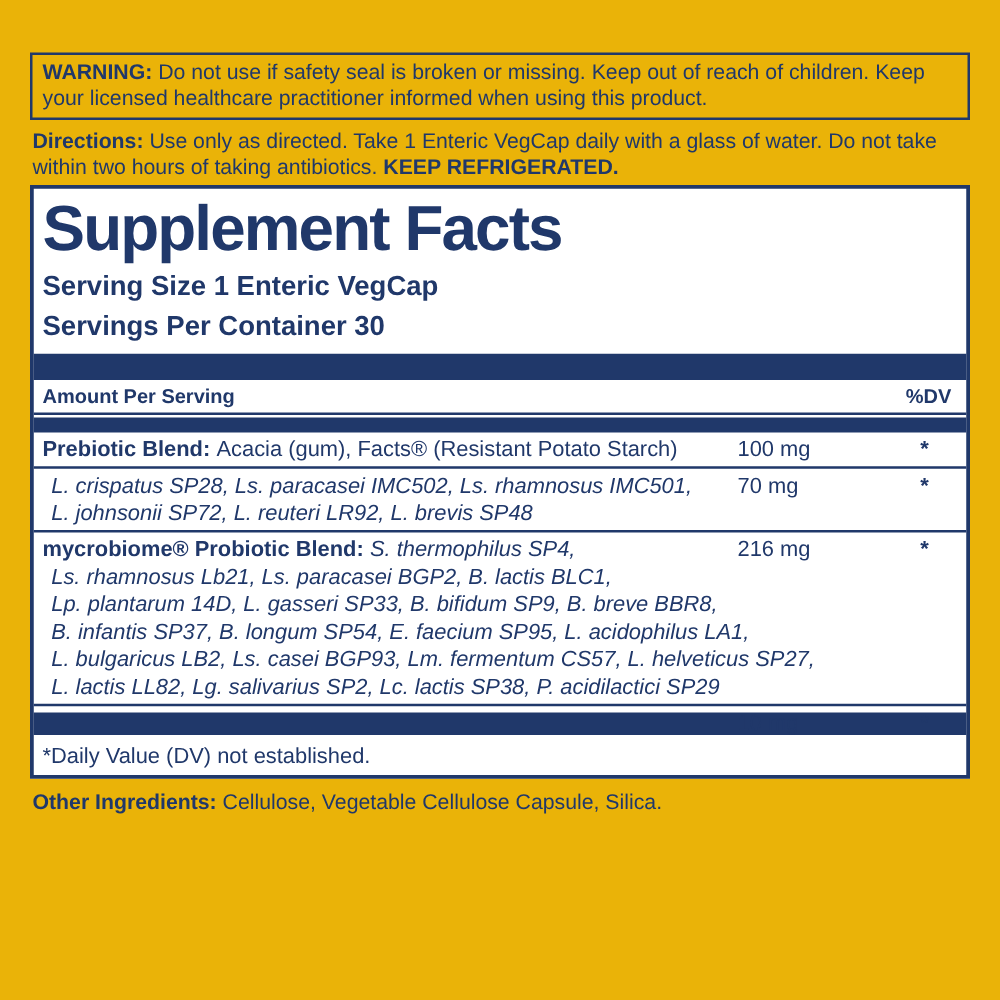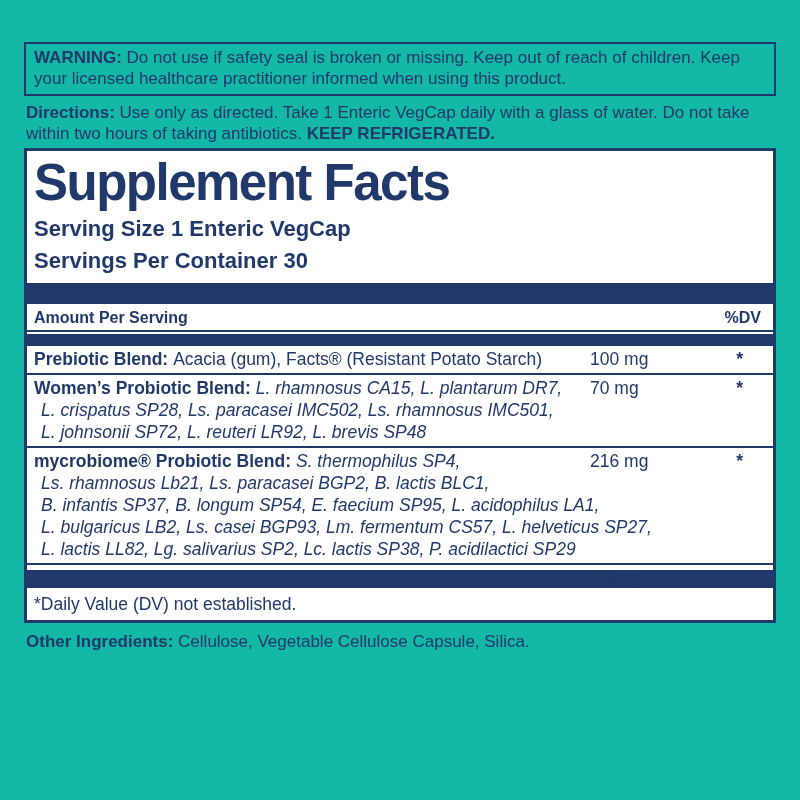--- a/index.html
+++ b/index.html
@@ -1,21 +1,21 @@
 <!DOCTYPE html>
 <html><head>
 <meta charset="utf-8">
 <style>
   * { margin: 0; padding: 0; box-sizing: border-box; }
   html, body { background: #ffffff; }
   .page {
     position: relative;
     width: 800px;
     height: 800px;
-    background: #14b8a6;
+    background: #eab308;
     color: #20386a;
     font-family: "Liberation Sans", sans-serif;
     overflow: hidden;
   }
   .content { padding: 42px 24px 0; }
 
   
   .warning-box {
     border: 2px solid #20386a;
     padding: 3px 8px 5px;
@@ -113,34 +113,32 @@
 
       <div class="row">
         <div class="line">
           <span class="lbl">Prebiotic Blend:</span><span>Acacia (gum), Facts® (Resistant Potato Starch)</span>
         </div>
         <div class="amt">100 mg</div>
         <div class="dv">*</div>
       </div>
 
       <div class="row">
-        <div class="line">
-          <span class="lbl">Women’s Probiotic Blend:</span><span class="it">L. rhamnosus CA15, L. plantarum DR7,</span>
-        </div>
         <div class="line cont it">L. crispatus SP28, Ls. paracasei IMC502, Ls. rhamnosus IMC501,</div>
         <div class="line cont it">L. johnsonii SP72, L. reuteri LR92, L. brevis SP48</div>
         <div class="amt">70 mg</div>
         <div class="dv">*</div>
       </div>
 
       <div class="row">
         <div class="line">
           <span class="lbl">mycrobiome® Probiotic Blend:</span><span class="it">S. thermophilus SP4,</span>
         </div>
         <div class="line cont it">Ls. rhamnosus Lb21, Ls. paracasei BGP2, B. lactis BLC1,</div>
+        <div class="line cont it">Lp. plantarum 14D, L. gasseri SP33, B. bifidum SP9, B. breve BBR8,</div>
         <div class="line cont it">B. infantis SP37, B. longum SP54, E. faecium SP95, L. acidophilus LA1,</div>
         <div class="line cont it">L. bulgaricus LB2, Ls. casei BGP93, Lm. fermentum CS57, L. helveticus SP27,</div>
         <div class="line cont it">L. lactis LL82, Lg. salivarius SP2, Lc. lactis SP38, P. acidilactici SP29</div>
         <div class="amt">216 mg</div>
         <div class="dv">*</div>
       </div>
 
       <div class="row no-sep">
         <div class="amt">10 mg</div>
         <div class="dv">*</div>

